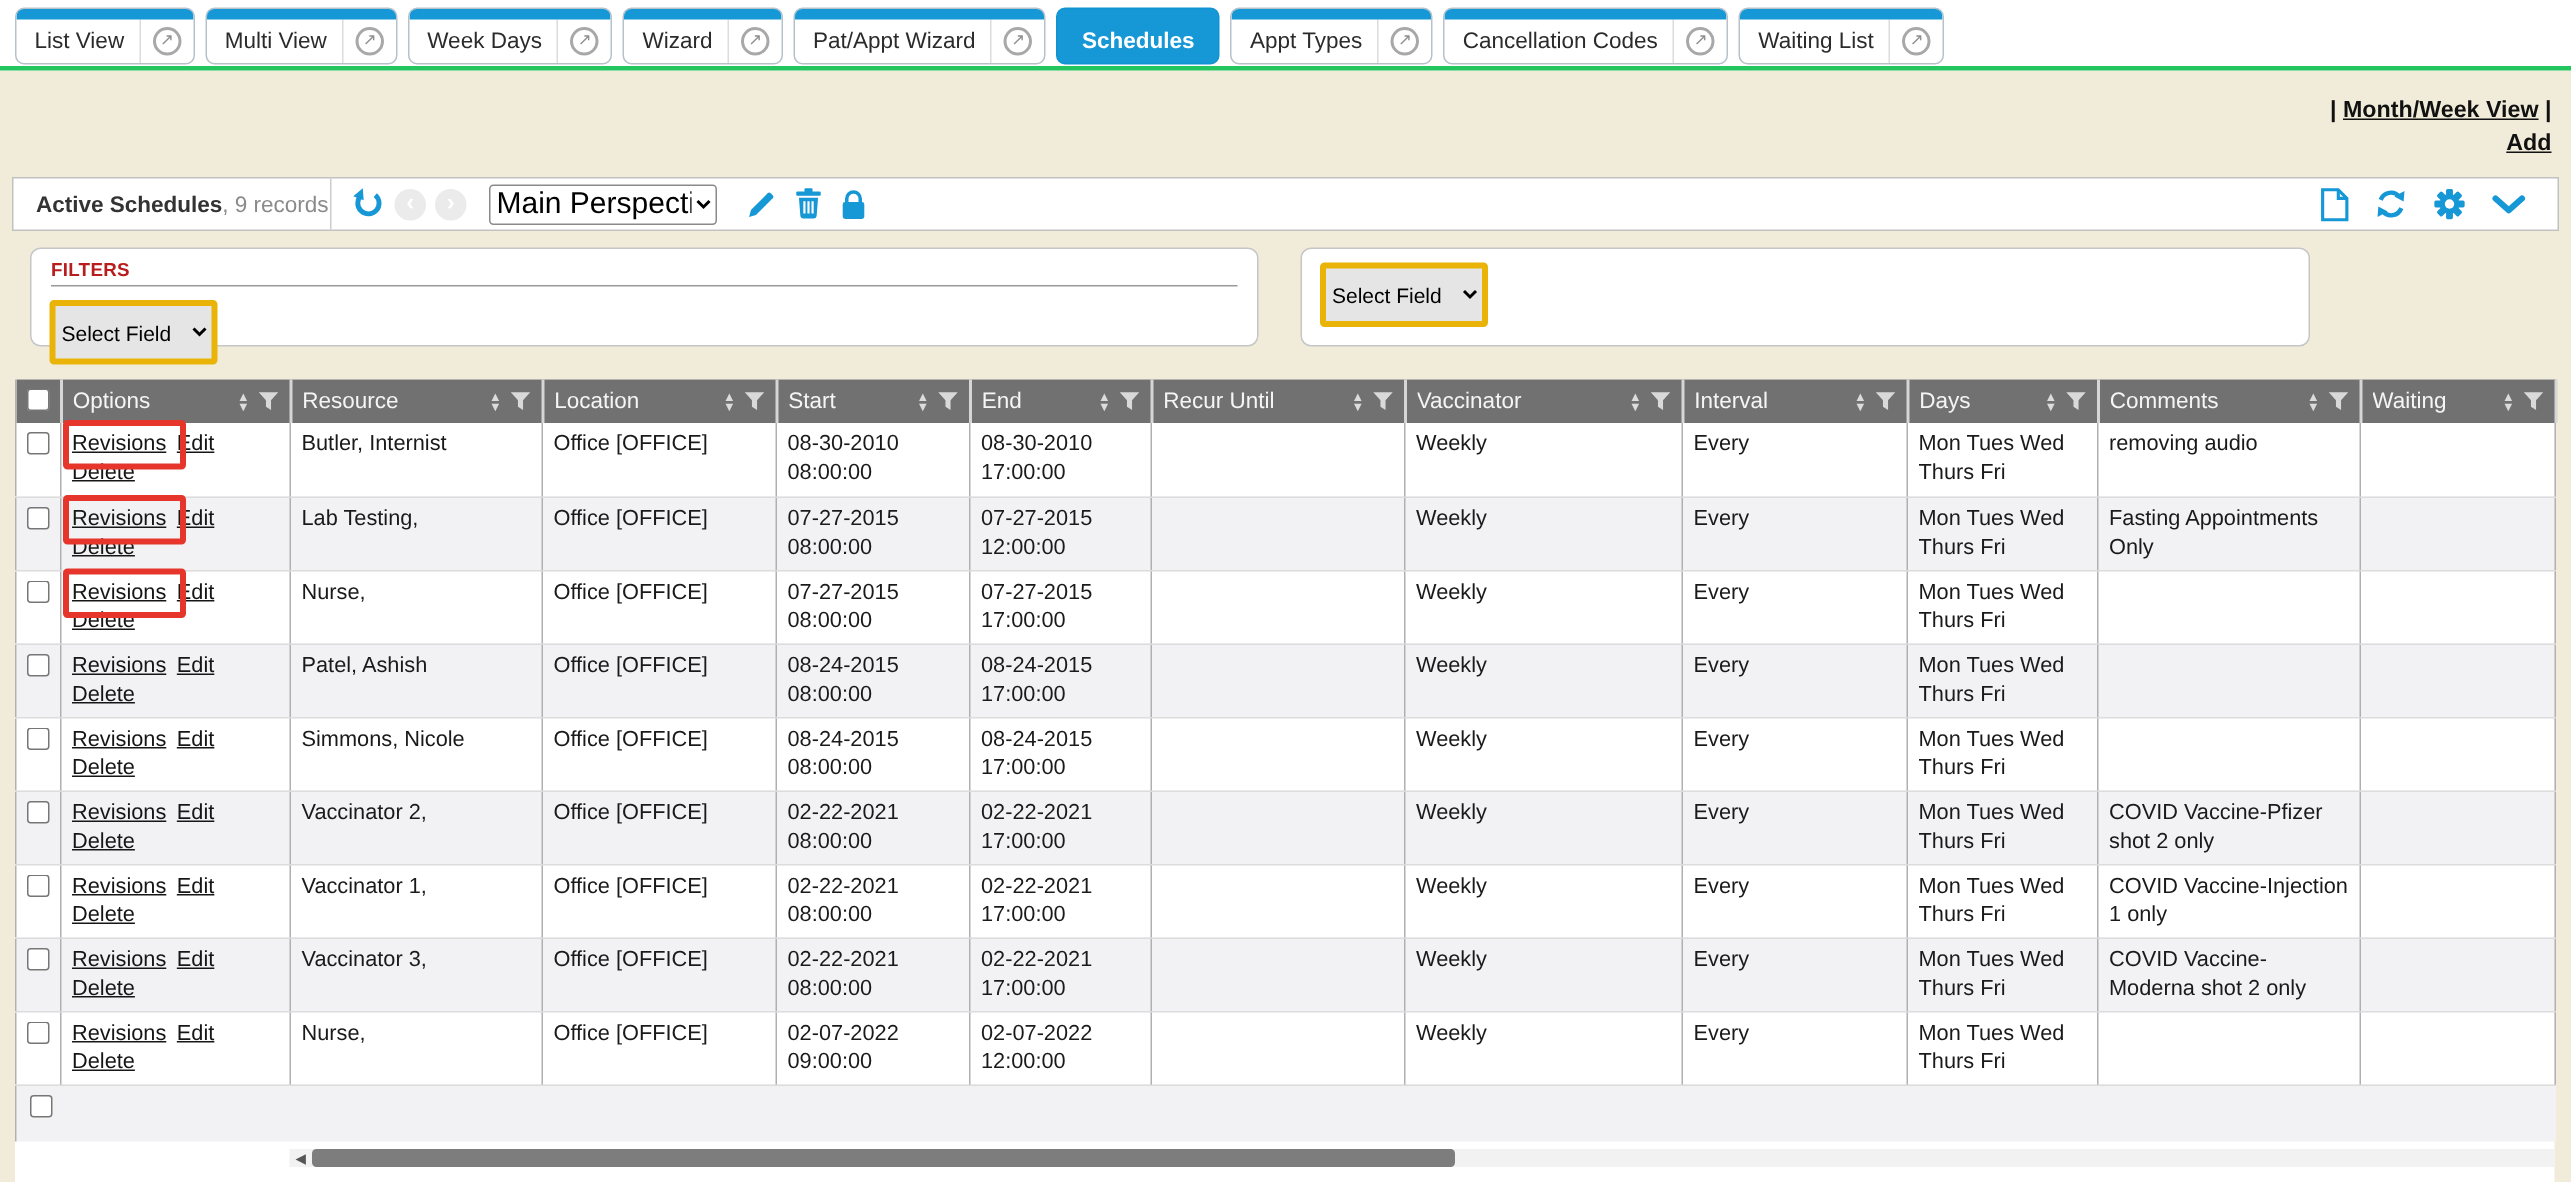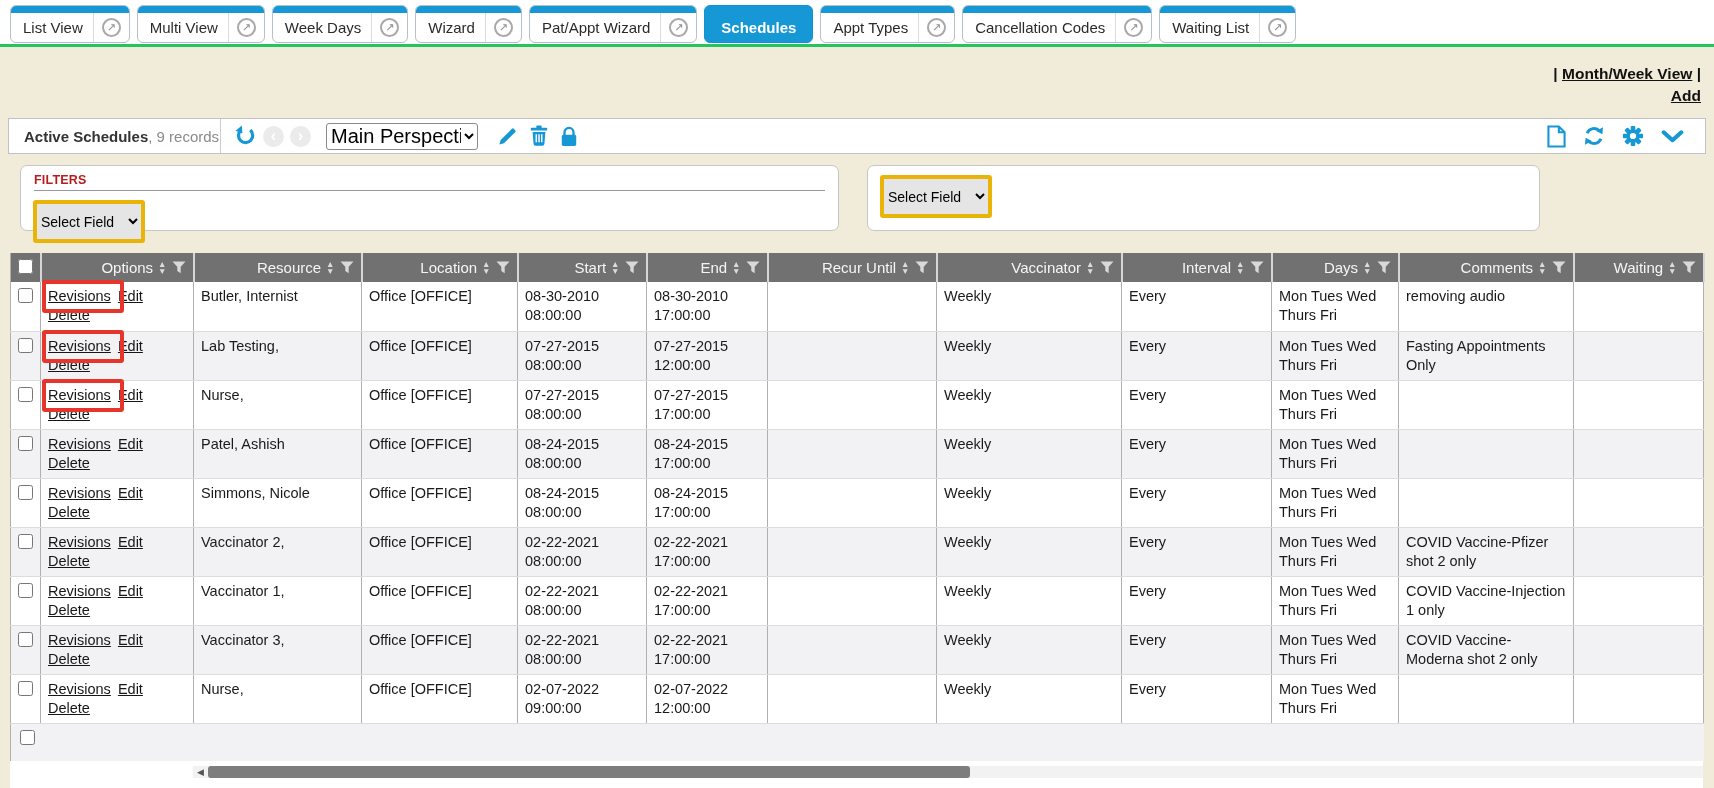--- a/index.html
+++ b/index.html
@@ -37,21 +37,21 @@
   .panels{display:flex;gap:28px;margin:11px 0 0 20px}
   .panel{background:#fff;border:1px solid #c6c6c6;border-radius:7px;height:66px}
   .panel-filters{width:819px}
   .panel-groups{width:673px}
   .panel-legend{margin:7px 13px 0;padding-bottom:3px;border-bottom:1px solid #9a9a9a;color:#b91c1c;font-weight:bold;font-size:12.5px;letter-spacing:.2px}
   .panel select{margin:9px 12px 0;width:112px;height:43px;font-size:14px;border:4px solid #eab308;border-radius:3px;background:#e5e5e5}
 
   
   .table-wrap{margin:22px 11px 0 10px;background:#fff;width:1693px;padding-bottom:10px}
   table{border-collapse:collapse;table-layout:fixed;width:1693px;font-size:14.5px;border-left:1px solid #b0b0b0}
-  thead th{background:#717171;color:#f5f5f5;font-weight:normal;padding:4px 7px;height:29px;border-right:2px solid #d6d6d6;text-align:right;font-size:15px;cursor:pointer}
+  thead th{background:#717171;color:#f5f5f5;font-weight:normal;padding:4px 7px;height:29px;border-right:2px solid #d6d6d6;text-align:left;font-size:15px;cursor:pointer}
   .th-inner{display:flex;align-items:center;gap:5px}
   .th-label{flex:1;white-space:nowrap;overflow:hidden}
   .sort{display:flex;flex-direction:column;font-size:8.5px;line-height:7px;color:#dcdcdc}
   .funnel{display:flex;align-items:center}
   tbody td{border-right:1px solid #b0b0b0;border-bottom:1px solid #dcdcdc;padding:5px 7px;vertical-align:top;line-height:19px;height:49px;color:#1a1a1a}
   tbody tr:nth-child(even){background:#f2f2f5}
   .cb-col{text-align:center;vertical-align:top;padding-top:6px}
   input[type=checkbox]{width:15px;height:15px}
   .options-cell a{margin-right:3px}
   .rev-wrap{position:relative;display:inline-block}

